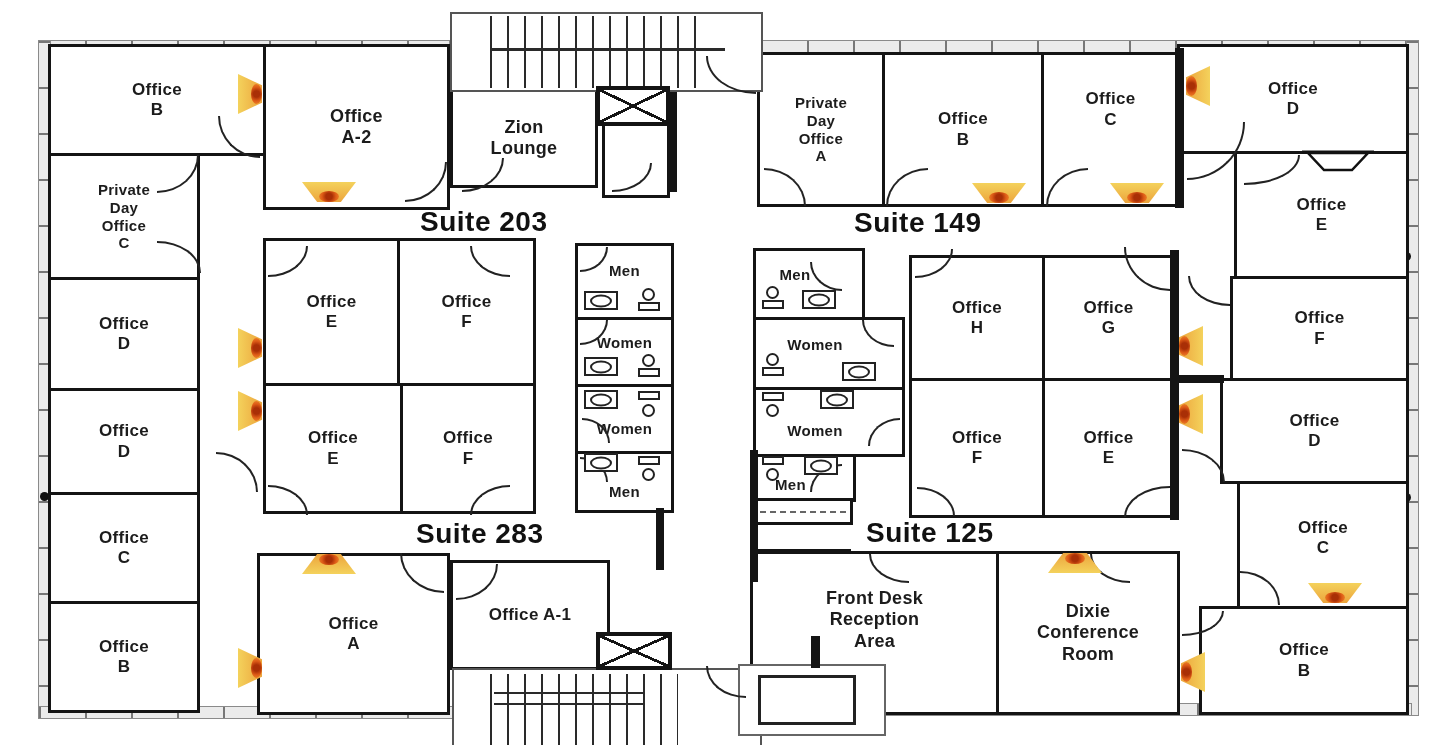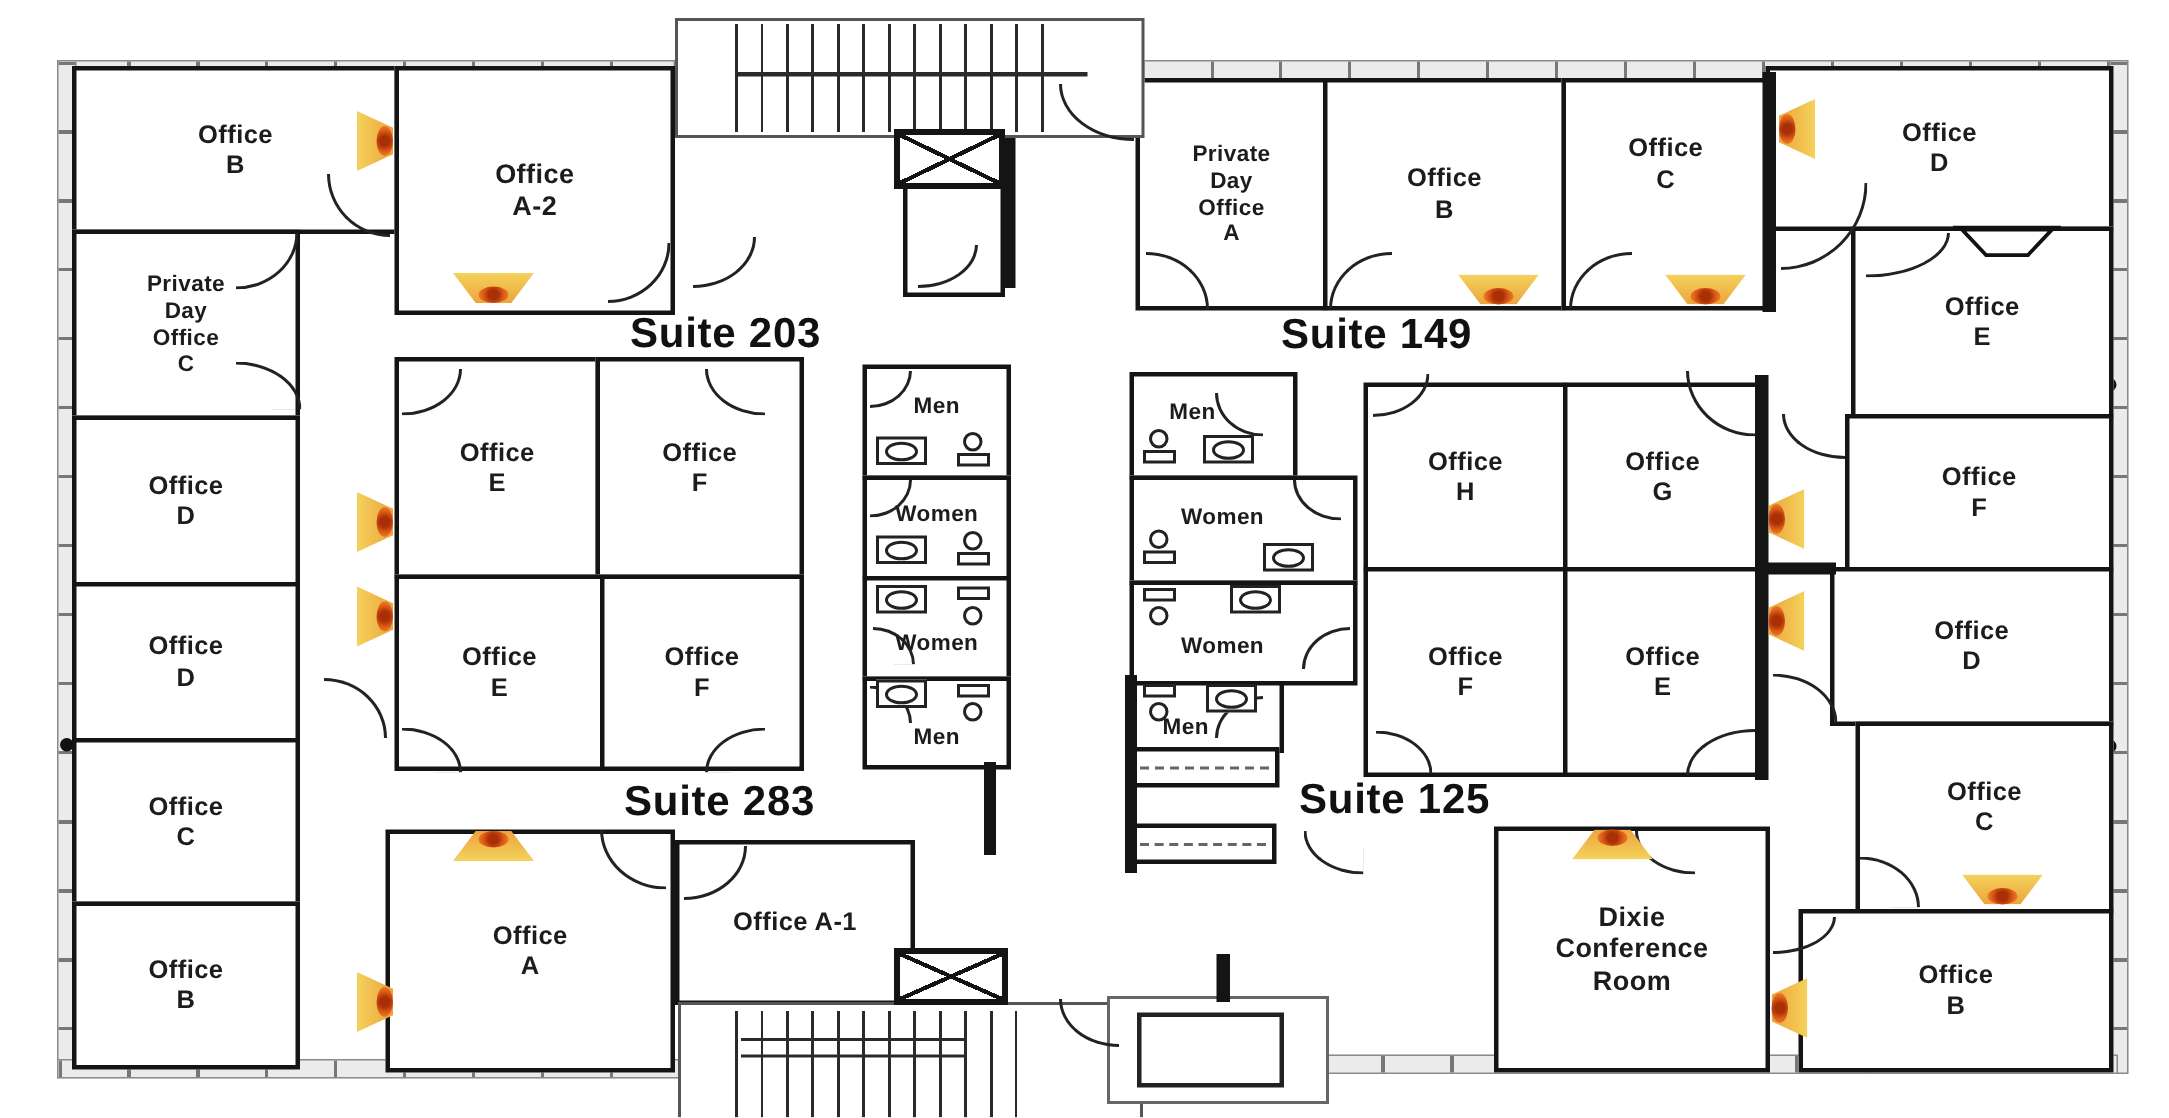--- a/index.html
+++ b/index.html
@@ -135,20 +135,24 @@
 F</div>
   </div>
   <div class="room" style="left:245px;top:553px;width:193px;height:162px;">
     <div class="rlabel">Office
 A</div>
   </div>
   <div class="room" style="left:438px;top:560px;width:160px;height:110px;">
     <div class="rlabel">Office A-1</div>
   </div>
 
+  <div class="room" style="left:438px;top:88px;width:148px;height:100px;">
+    <div class="rlabel lg">Zion
+Lounge</div>
+  </div>
   <div class="room" style="left:590px;top:122px;width:68px;height:76px;"></div>
 
   <div class="room bath" style="left:563px;top:243px;width:99px;height:77px;">
     <div class="rlabel" style="margin-bottom:22px;">Men</div>
   </div>
   <div class="room bath" style="left:563px;top:317px;width:99px;height:70px;">
     <div class="rlabel" style="margin-bottom:18px;">Women</div>
   </div>
   <div class="room bath" style="left:563px;top:384px;width:99px;height:70px;">
     <div class="rlabel" style="margin-top:20px;">Women</div>
@@ -223,20 +227,25 @@
     <div class="rlabel">Office
 D</div>
   </div>
   <div class="room" style="left:1225px;top:481px;width:172px;height:128px;">
     <div class="rlabel" style="margin-bottom:14px;">Office
 C</div>
   </div>
   <div class="room" style="left:1187px;top:606px;width:210px;height:109px;">
     <div class="rlabel">Office
 B</div>
+  </div>
+  <div class="room" style="left:738px;top:551px;width:249px;height:164px;">
+    <div class="rlabel lg" style="margin-bottom:26px;">Front Desk
+Reception
+Area</div>
   </div>
   <div class="room" style="left:984px;top:551px;width:184px;height:164px;">
     <div class="rlabel lg">Dixie
 Conference
 Room</div>
   </div>
 
   <div class="suite-label" style="left:408px;top:206px;">Suite 203</div>
   <div class="suite-label" style="left:404px;top:518px;">Suite 283</div>
   <div class="suite-label" style="left:842px;top:207px;">Suite 149</div>

